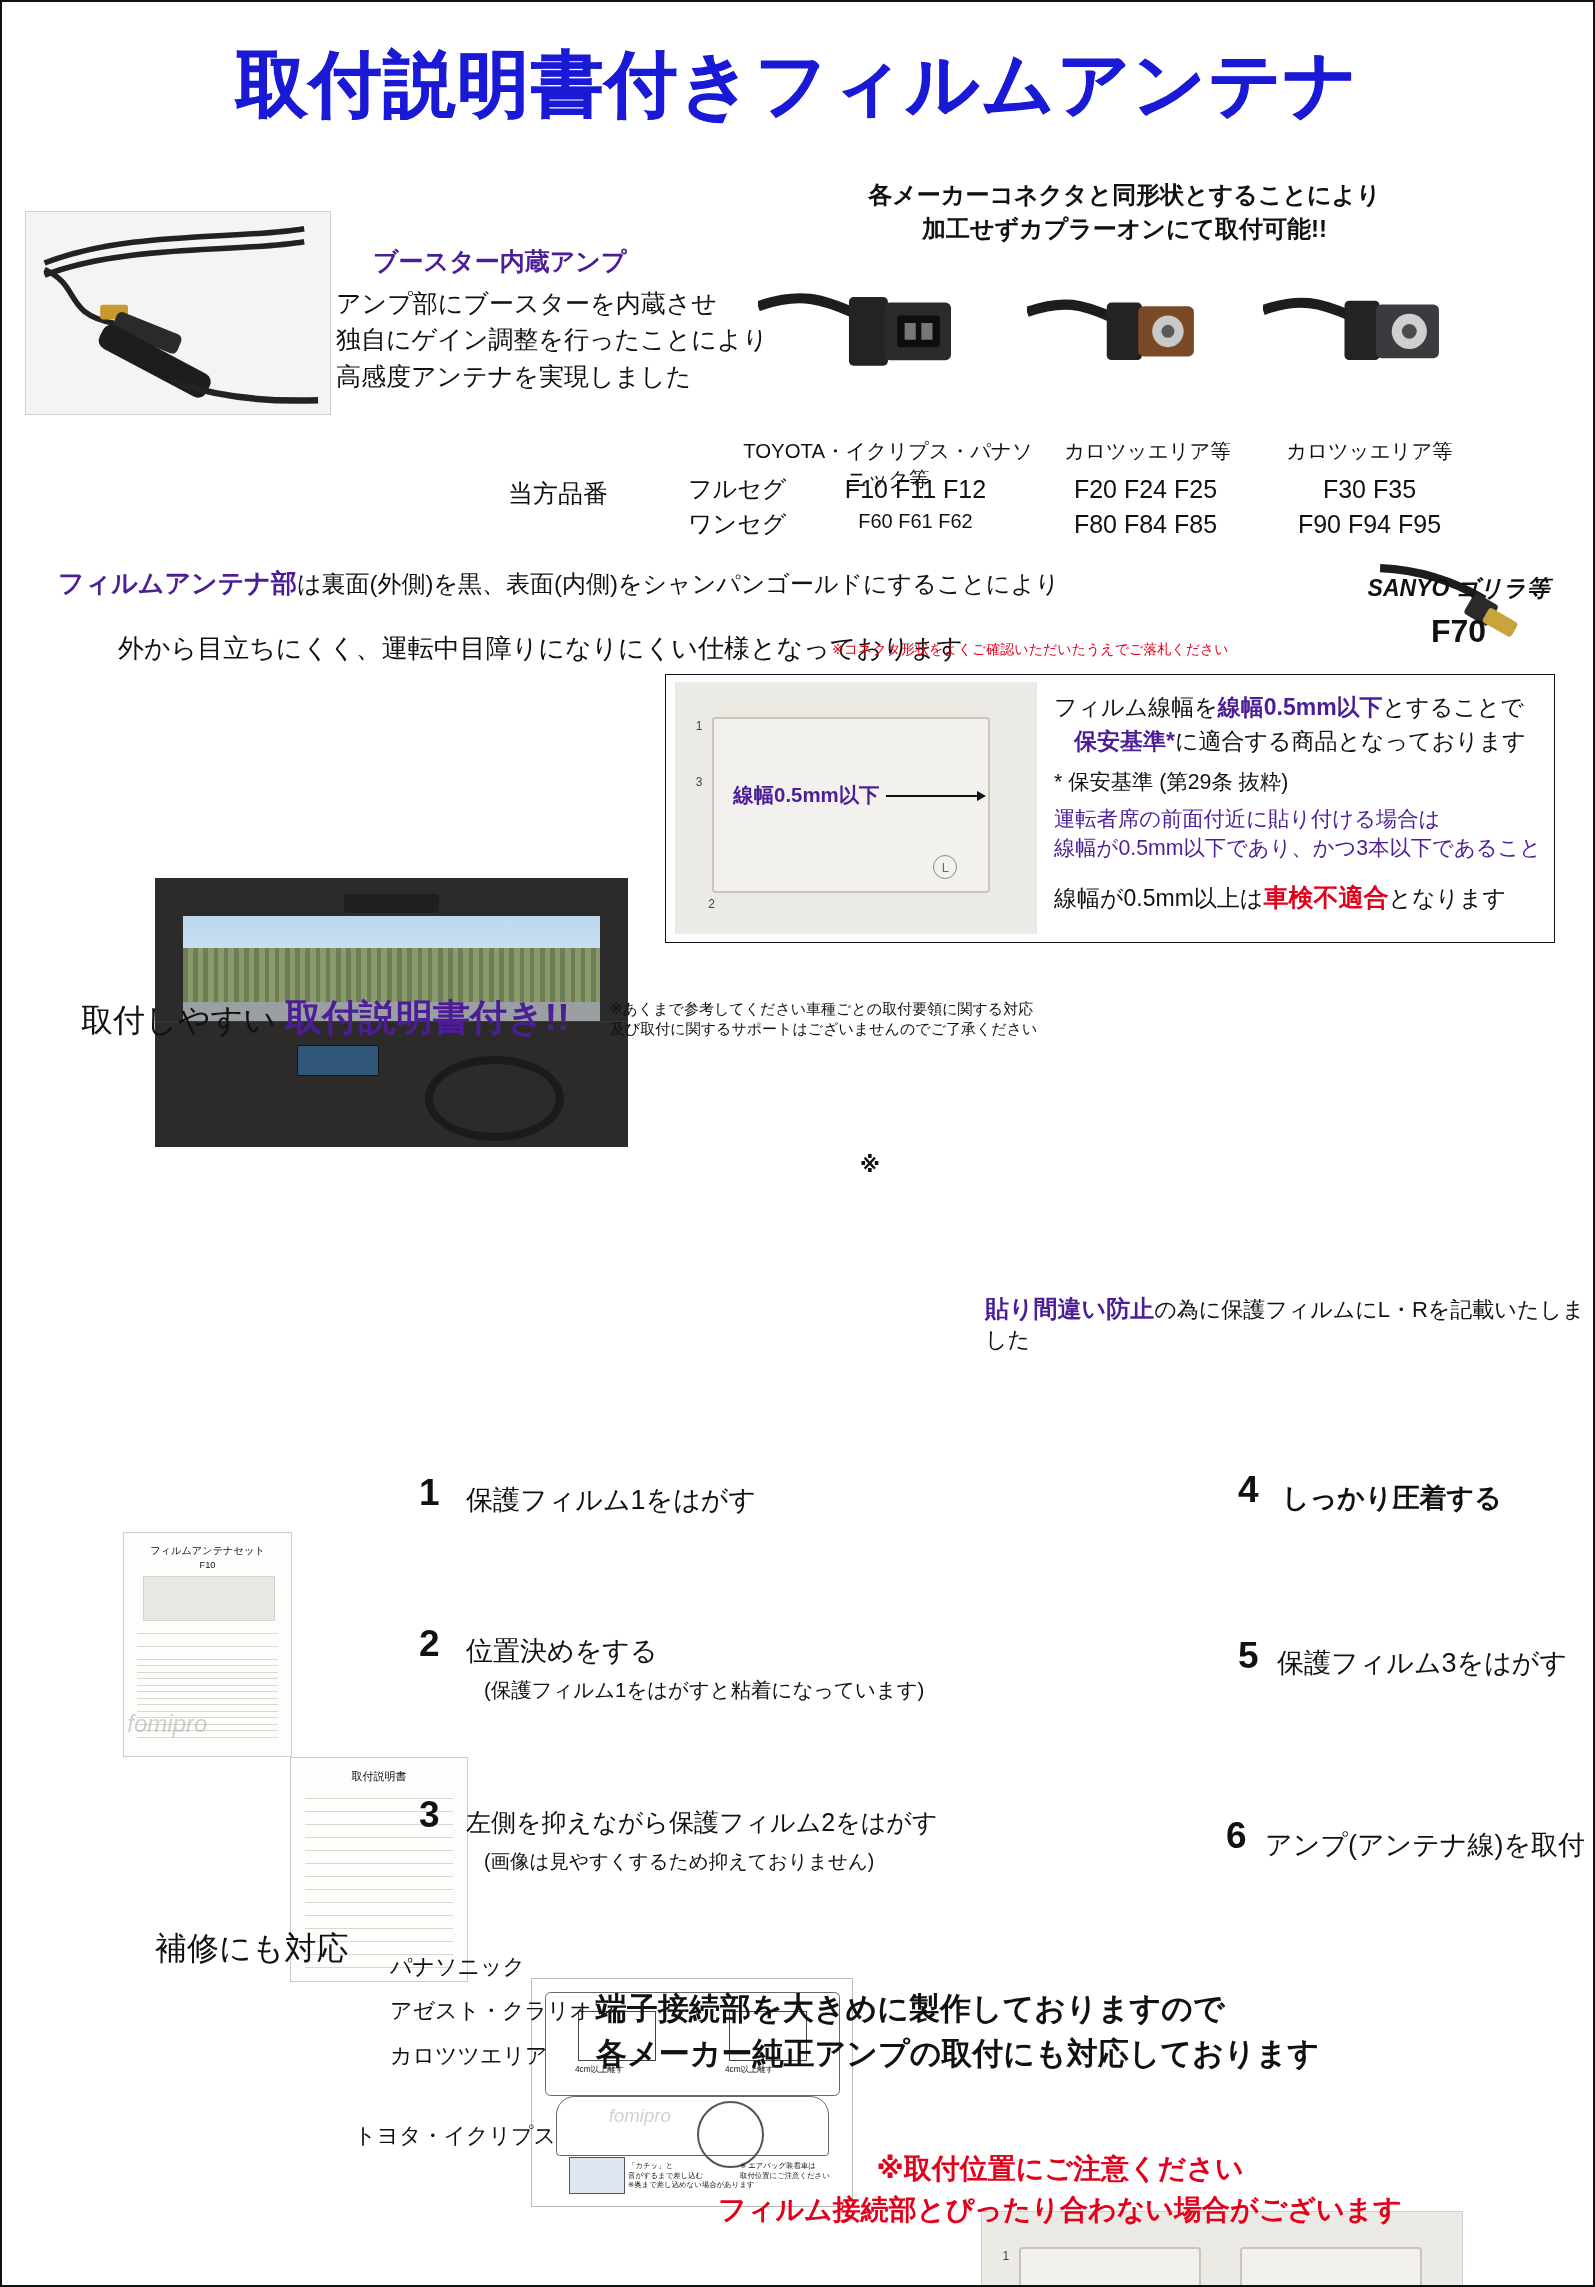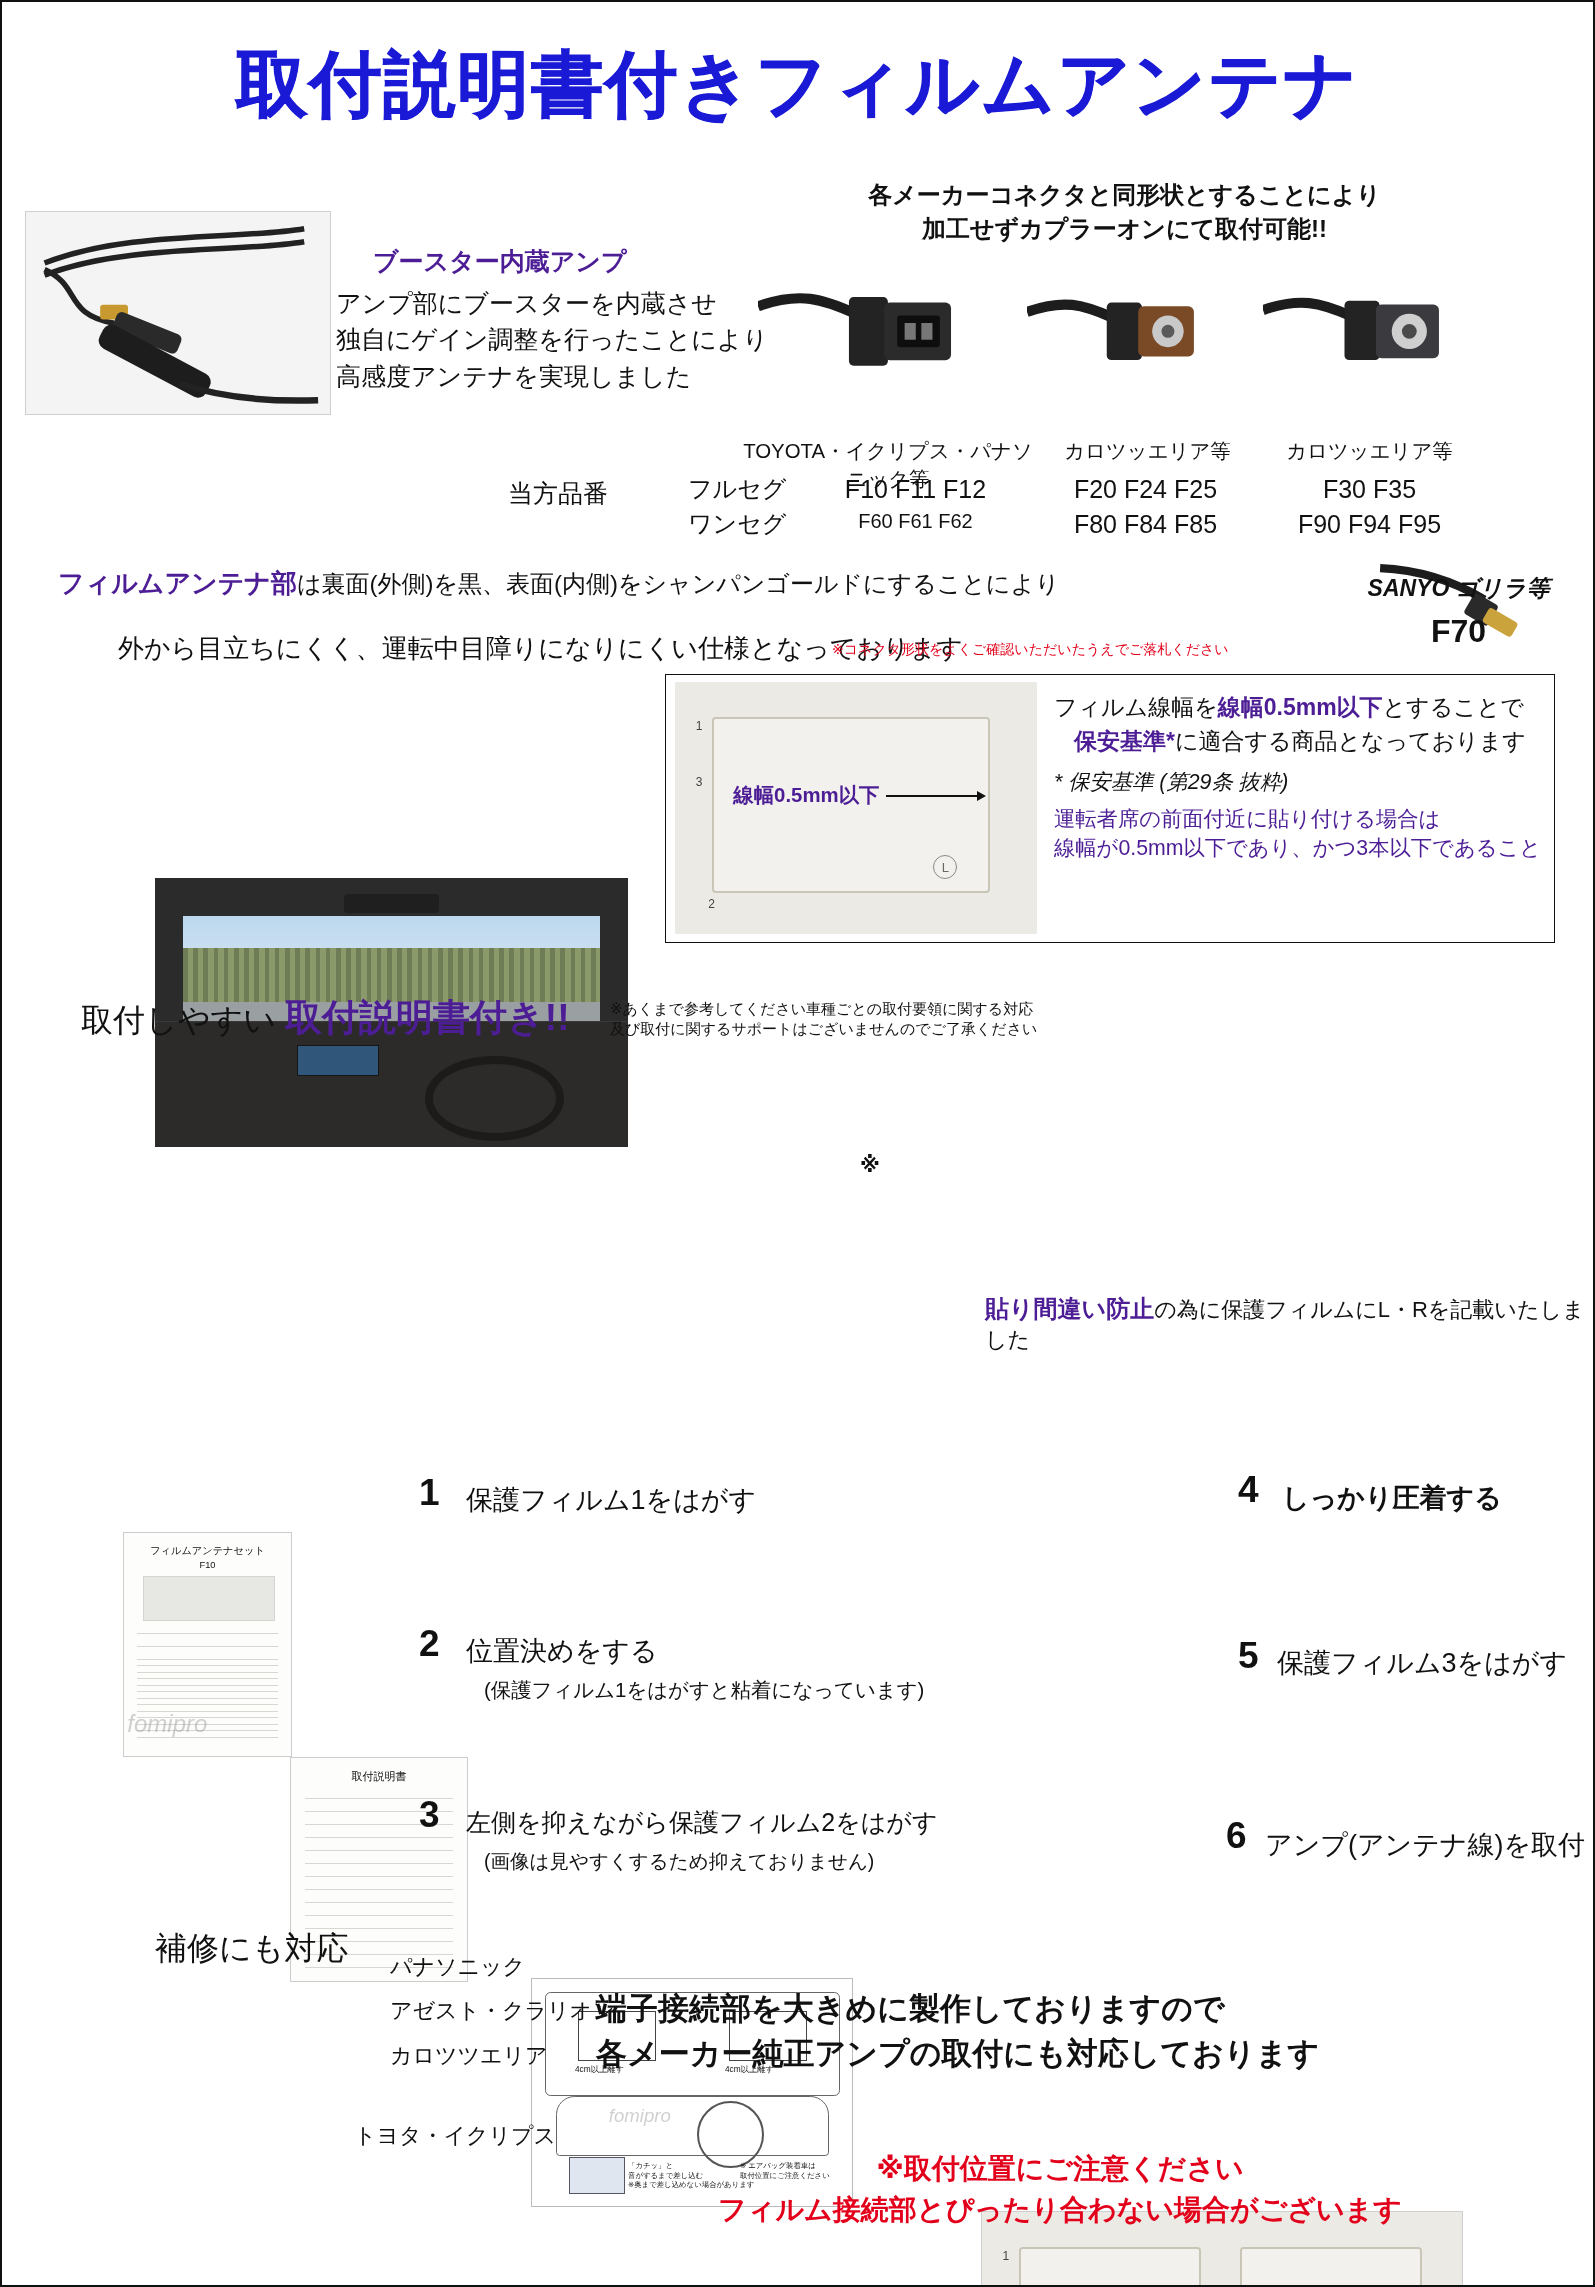--- a/index.html
+++ b/index.html
@@ -169,23 +169,26 @@
       <div class="arrowline" style="left:211px;top:113px;width:93px;"></div>
       <div class="arrowhead" style="left:302px;top:109px;"></div>
     </div>
 
     <div class="abs" style="left:388px;top:16.7px;">
       <span class="t" style="font-size:23px;">フィルム線幅を</span><span class="t b pink" style="font-size:23px;">線幅0.5mm以下</span><span class="t" style="font-size:23px;">とすることで</span>
     </div>
     <div class="abs" style="left:408px;top:51px;">
       <span class="t b pink" style="font-size:23px;">保安基準*</span><span class="t" style="font-size:23px;">に適合する商品となっております</span>
     </div>
-    <div class="abs t" style="left:388px;top:93px;font-size:21.3px;font-style:italic;">* 保安基準 (第29条 抜粋)</div>
+    <div class="abs t" style="left:388px;top:93px;font-size:21.3px;">* 保安基準 (第29条 抜粋)</div>
     <div class="abs t pink" style="left:388px;top:130px;font-size:21.3px;line-height:1.35;">運転者席の前面付近に貼り付ける場合は
 線幅が0.5mm以下であり、かつ3本以下であること</div>
+    <div class="abs" style="left:388px;top:206px;">
+      <span class="t" style="font-size:23px;">線幅が0.5mm以上は</span><span class="t b red" style="font-size:25px;">車検不適合</span><span class="t" style="font-size:23px;">となります</span>
+    </div>
   </div>
 
   <div class="abs t" style="left:79px;top:997px;font-size:32px;">取付しやすい</div>
   <div class="abs t b pink" style="left:283px;top:991px;font-size:37px;">取付説明書付き!!</div>
   <div class="abs t xs" style="left:608px;top:997px;font-size:15px;line-height:1.35;">※あくまで参考してください車種ごとの取付要領に関する対応
 及び取付に関するサポートはございませんのでご了承ください</div>
 
   <div class="abs paper" style="left:121px;top:1057px;width:167px;height:223px;">
     <div class="abs t xs center" style="left:0;top:11px;width:100%;font-size:10.2px;">フィルムアンテナセット</div>
     <div class="abs t xs center" style="left:0;top:26px;width:100%;font-size:9.3px;">F10</div>

